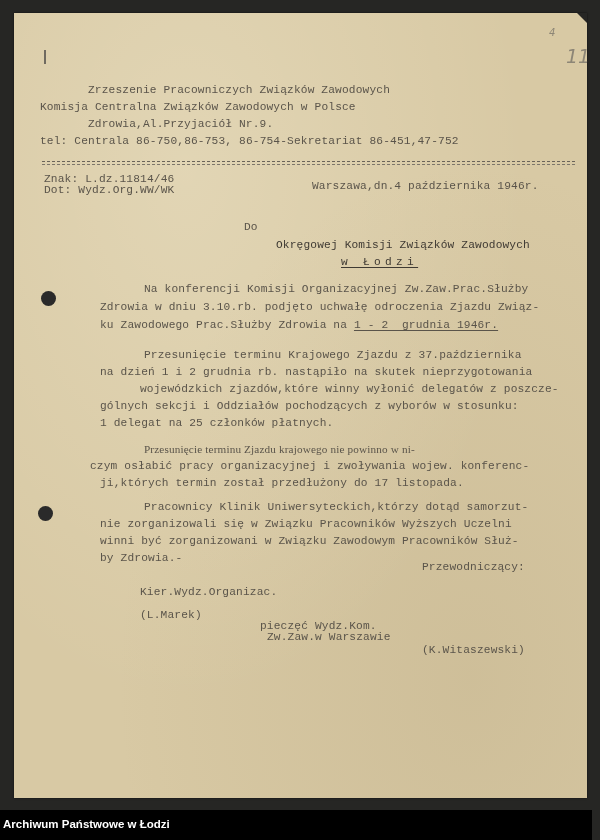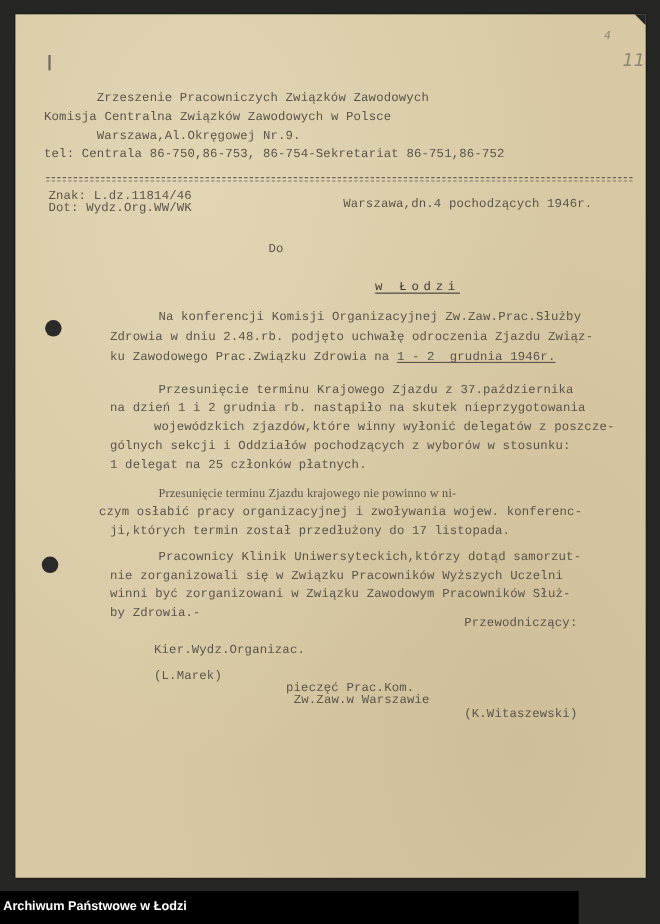--- a/index.html
+++ b/index.html
@@ -30,24 +30,24 @@
       position: absolute; left: 28px; width: 533px; height: 0;
       border-top: 1.5px dashed #6a6358;
     }
     .rule2 { border-top: 1px dashed #7d766a; }
     .hole {
       position: absolute; width: 15px; height: 15px; border-radius: 50%;
       background: #2a2a2a;
     }
     .pencil {
       position: absolute; color: #8d8676; font-family: "DejaVu Sans", sans-serif;
-      font-size: 16px; font-style: italic;
+      font-size: 19px; font-style: italic;
     }
     .footer {
-      position: absolute; left: 0; top: 810px; width: 526px; height: 30px;
+      position: absolute; left: 0; top: 810px; width: 592px; height: 30px;
       background: #000;
     }
     .footer-label {
       position: absolute; left: 3px; top: 8px;
       font-family: "Liberation Sans", "DejaVu Sans", sans-serif;
       font-weight: bold; font-size: 11.5px; color: #ffffff;
     }
   </style>
 </head>
 <body>
@@ -55,38 +55,39 @@
 <div class="page">
   <div class="corner-cut"></div>
 
   <span class="pencil" style="left:535px; top:14px; font-size:10px;">4</span>
   <span class="pencil" style="left:552px; top:32px;">11</span>
   <div style="position:absolute; left:30px; top:37px; width:2px; height:14px; background:#6f6a60;"></div>
 
   <div>
     <span class="t" style="left:74px; top:71px;">Zrzeszenie Pracowniczych Związków Zawodowych</span>
     <span class="t" style="left:26px; top:88px;">Komisja Centralna Związków Zawodowych w Polsce</span>
-    <span class="t" style="left:74px; top:105px;">Warszawa,Al.Okręgowej Nr.9.</span>
-    <span class="t" style="left:26px; top:122px;">tel: Centrala 86-750,86-753, 86-754-Sekretariat 86-751,86-752</span>
+    <span class="t" style="left:74px; top:105px;">Zdrowia,Al.Przyjaciół Nr.9.</span>
+    <span class="t" style="left:26px; top:122px;">tel: Centrala 86-750,86-753, 86-754-Sekretariat 86-451,47-752</span>
   </div>
 
   <div class="rule" style="top:148px;"></div>
   <div class="rule rule2" style="top:151px;"></div>
 
   <span class="t" style="left:30px; top:161px; line-height:11px;">Znak: L.dz.11814/46</span>
   <span class="t" style="left:30px; top:172px; line-height:11px;">Dot: Wydz.Org.WW/WK</span>
-  <span class="t" style="left:298px; top:167px;">Warszawa,dn.4 pochodzących 1946r.</span>
+  <span class="t" style="left:298px; top:167px;">Warszawa,dn.4 października 1946r.</span>
 
   <span class="t" style="left:230px; top:208px;">Do</span>
+  <span class="t dark" style="left:262px; top:226px;">Okręgowej Komisji Związków Zawodowych</span>
   <span class="t dark u" style="left:327px; top:243px; letter-spacing:4.3px;">w Łodzi</span>
 
   <div>
     <span class="t" style="left:130px; top:270px;text-align:center;">Na konferencji Komisji Organizacyjnej Zw.Zaw.Prac.Służby</span>
-    <span class="t" style="left:86px; top:288px;">Zdrowia w dniu 2.48.rb. podjęto uchwałę odroczenia Zjazdu Związ-</span>
-    <span class="t" style="left:86px; top:306px;"><span>ku Zawodowego Prac.Związku Zdrowia na </span><span class="u dark">1 - 2  grudnia 1946r.</span></span>
+    <span class="t" style="left:86px; top:288px;">Zdrowia w dniu 3.10.rb. podjęto uchwałę odroczenia Zjazdu Związ-</span>
+    <span class="t" style="left:86px; top:306px;"><span>ku Zawodowego Prac.Służby Zdrowia na </span><span class="u dark">1 - 2  grudnia 1946r.</span></span>
   </div>
 
   <div>
     <span class="t" style="left:130px; top:336px;">Przesunięcie terminu Krajowego Zjazdu z 37.października</span>
     <span class="t" style="left:86px; top:353px;">na dzień 1 i 2 grudnia rb. nastąpiło na skutek nieprzygotowania</span>
     <span class="t" style="left:86px; top:370px;margin-left:40px;">wojewódzkich zjazdów,które winny wyłonić delegatów z poszcze-</span>
     <span class="t" style="left:86px; top:387px;">gólnych sekcji i Oddziałów pochodzących z wyborów w stosunku:</span>
     <span class="t" style="left:86px; top:404px;">1 delegat na 25 członków płatnych.</span>
   </div>
 
@@ -101,21 +102,21 @@
     <span class="t" style="left:86px; top:505px;">nie zorganizowali się w Związku Pracowników Wyższych Uczelni</span>
     <span class="t" style="left:86px; top:522px;">winni być zorganizowani w Związku Zawodowym Pracowników Służ-</span>
     <span class="t" style="left:86px; top:539px;">by Zdrowia.-</span>
   </div>
 
   <div>
     <span class="t" style="left:126px; top:573px;">Kier.Wydz.Organizac.</span>
     <span class="t" style="left:126px; top:596px;">(L.Marek)</span>
     <span class="t" style="left:408px; top:548px;">Przewodniczący:</span>
     <span class="t" style="left:408px; top:631px;">(K.Witaszewski)</span>
-    <span class="t" style="left:246px; top:608px; line-height:11px;">pieczęć Prac.Kom.</span>
+    <span class="t" style="left:246px; top:608px; line-height:11px;">pieczęć Wydz.Kom.</span>
     <span class="t" style="left:253px; top:619px; line-height:11px;">Zw.Zaw.w Warszawie</span>
   </div>
 
   <div class="hole" style="left:27px; top:278px;"></div>
   <div class="hole" style="left:24px; top:493px;"></div>
 </div>
 
 <div class="footer">
   <span class="footer-label">Archiwum Państwowe w Łodzi</span>
 </div>

